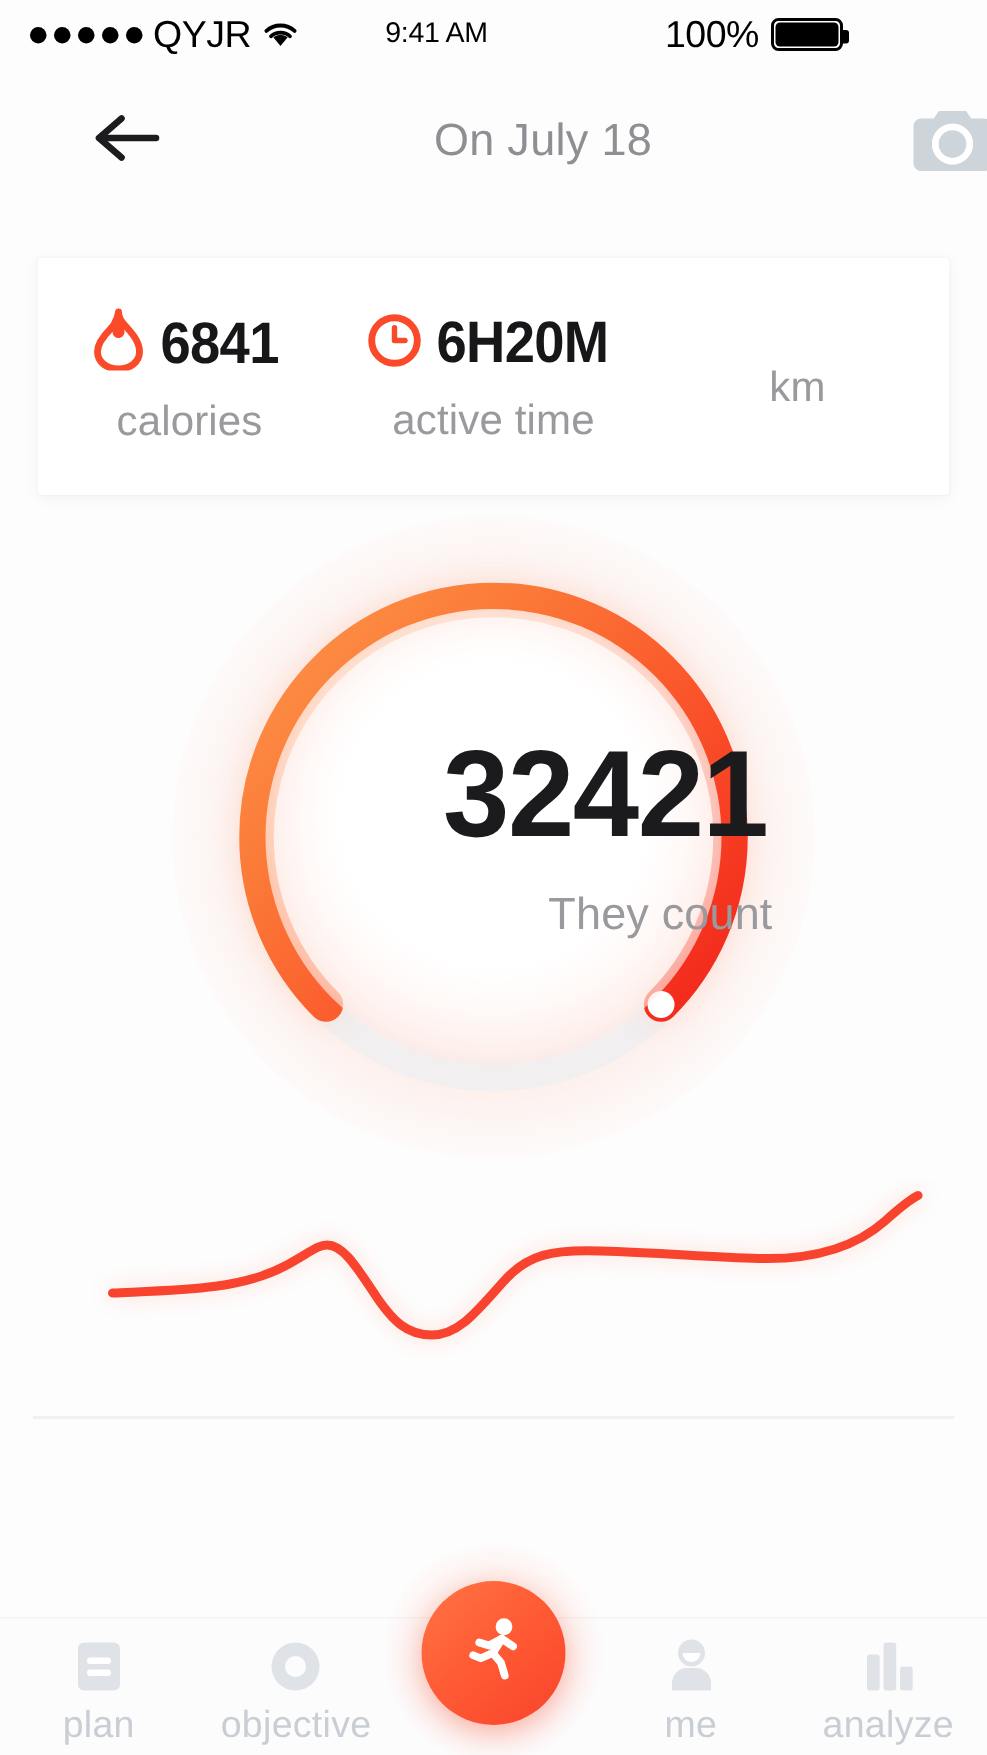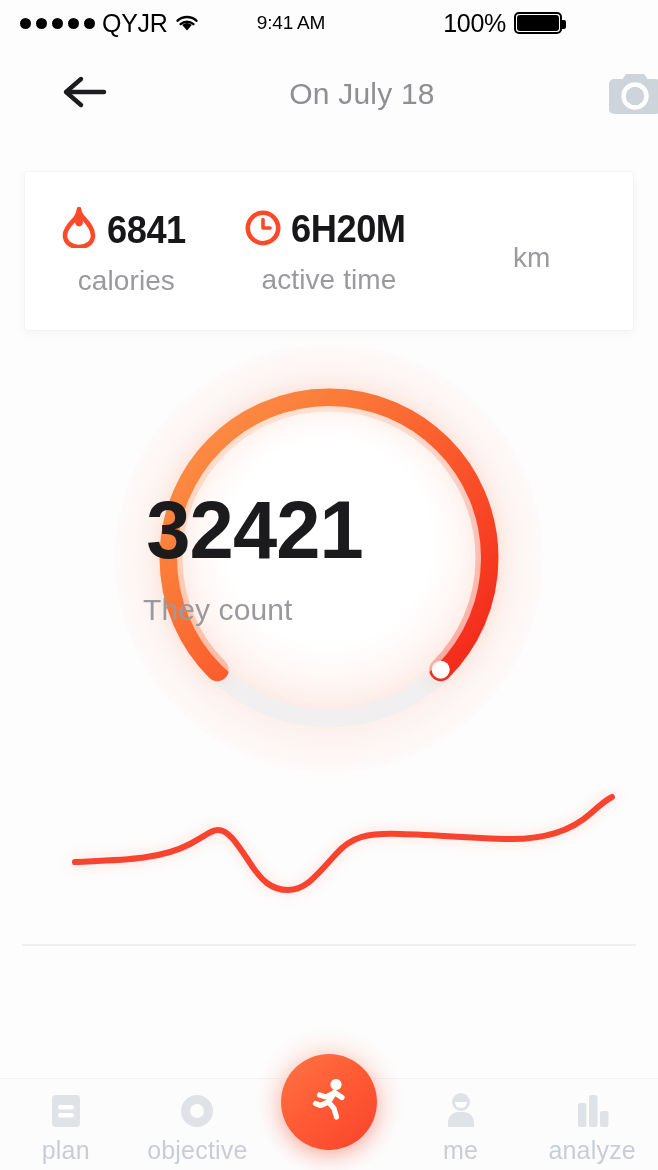--- a/index.html
+++ b/index.html
@@ -90,21 +90,21 @@
   }
   .gauge-glow {
     position: absolute; left: -28px; top: -28px; width: 428px; height: 428px;
     border-radius: 50%;
     background: radial-gradient(circle at 50% 50%, rgba(255,90,50,0.0) 38%, rgba(255,100,60,0.10) 52%, rgba(255,120,80,0.05) 64%, rgba(255,255,255,0) 76%);
     pointer-events: none;
   }
   .gauge svg { position: absolute; left: 0; top: 0; }
   .gauge-center {
     position: absolute; left: 0; top: 0; width: 372px; height: 372px;
-    display: flex; flex-direction: column; align-items: flex-start; justify-content: center;
+    display: flex; flex-direction: column; align-items: flex-end; justify-content: center;
   }
   .gauge-inner-glow {
     position: absolute; left: 34px; top: 34px; width: 304px; height: 304px;
     border-radius: 50%;
     background: radial-gradient(circle at 50% 45%, #ffffff 45%, rgba(255,228,220,0.55) 78%, rgba(255,238,232,0.15) 100%);
   }
   .gauge-value {
     position: relative;
     font-size: 82px; font-weight: bold; color: #1b1b1d;
     letter-spacing: -1px; line-height: 1;

